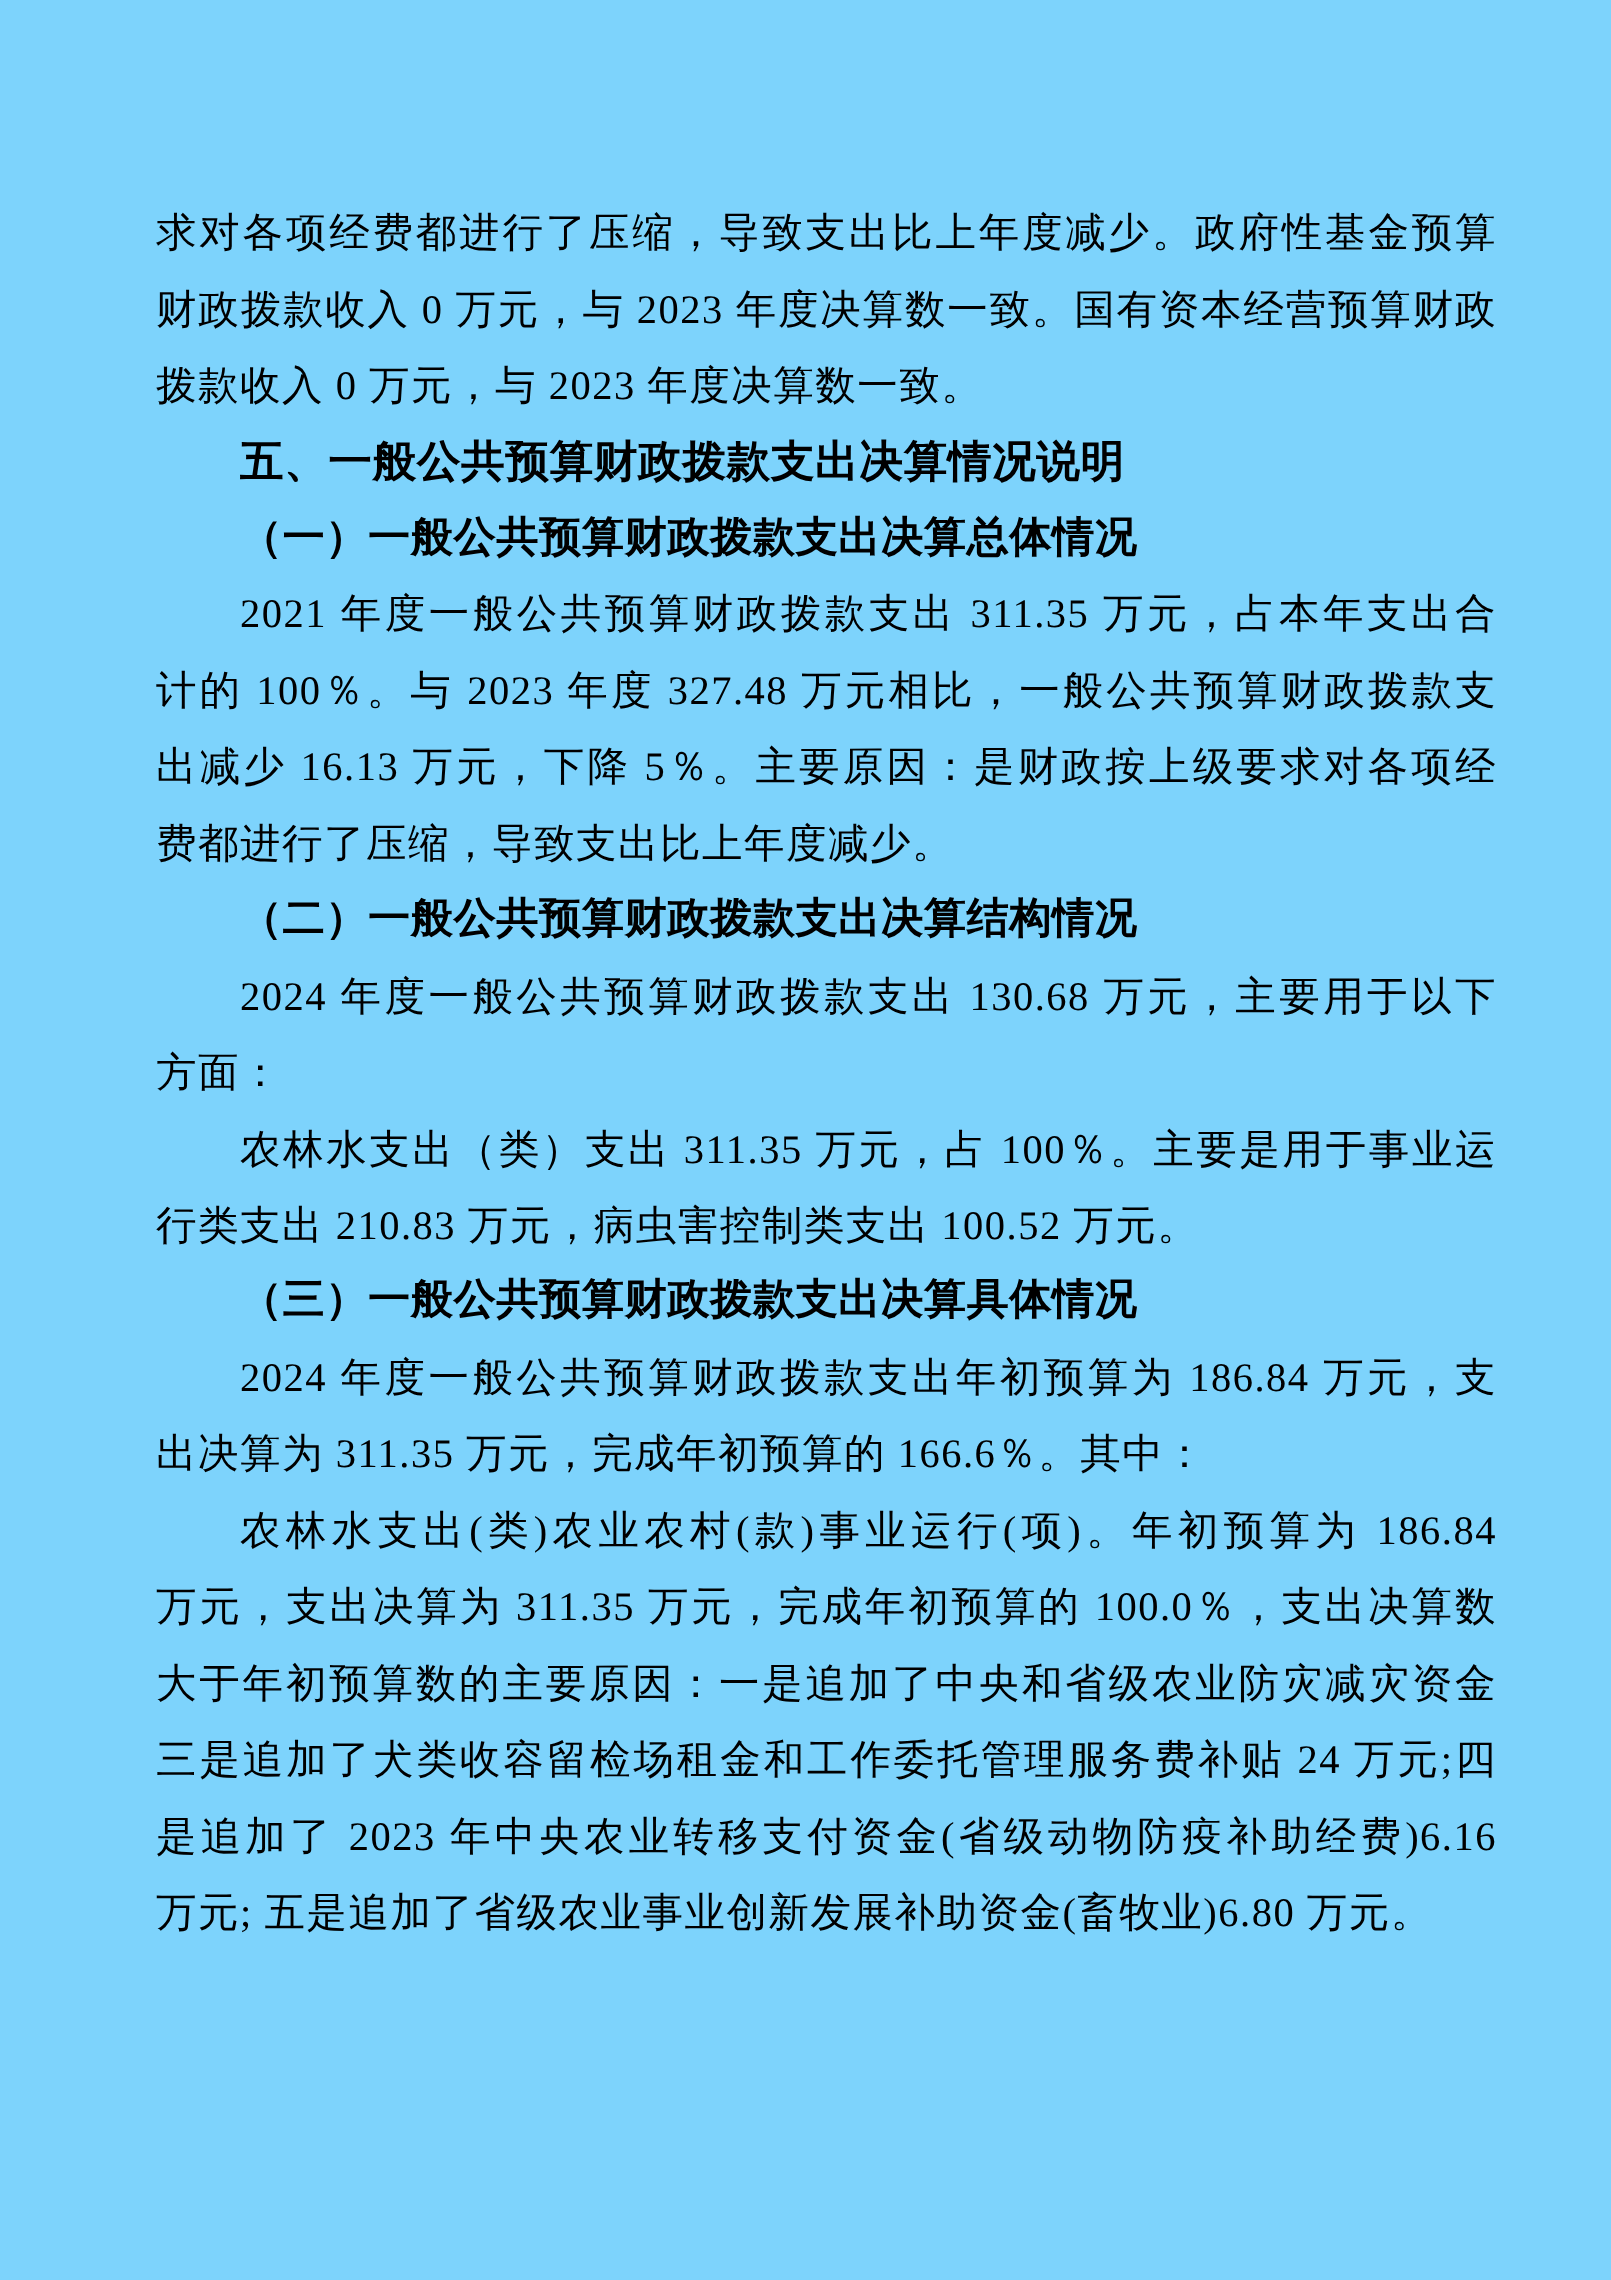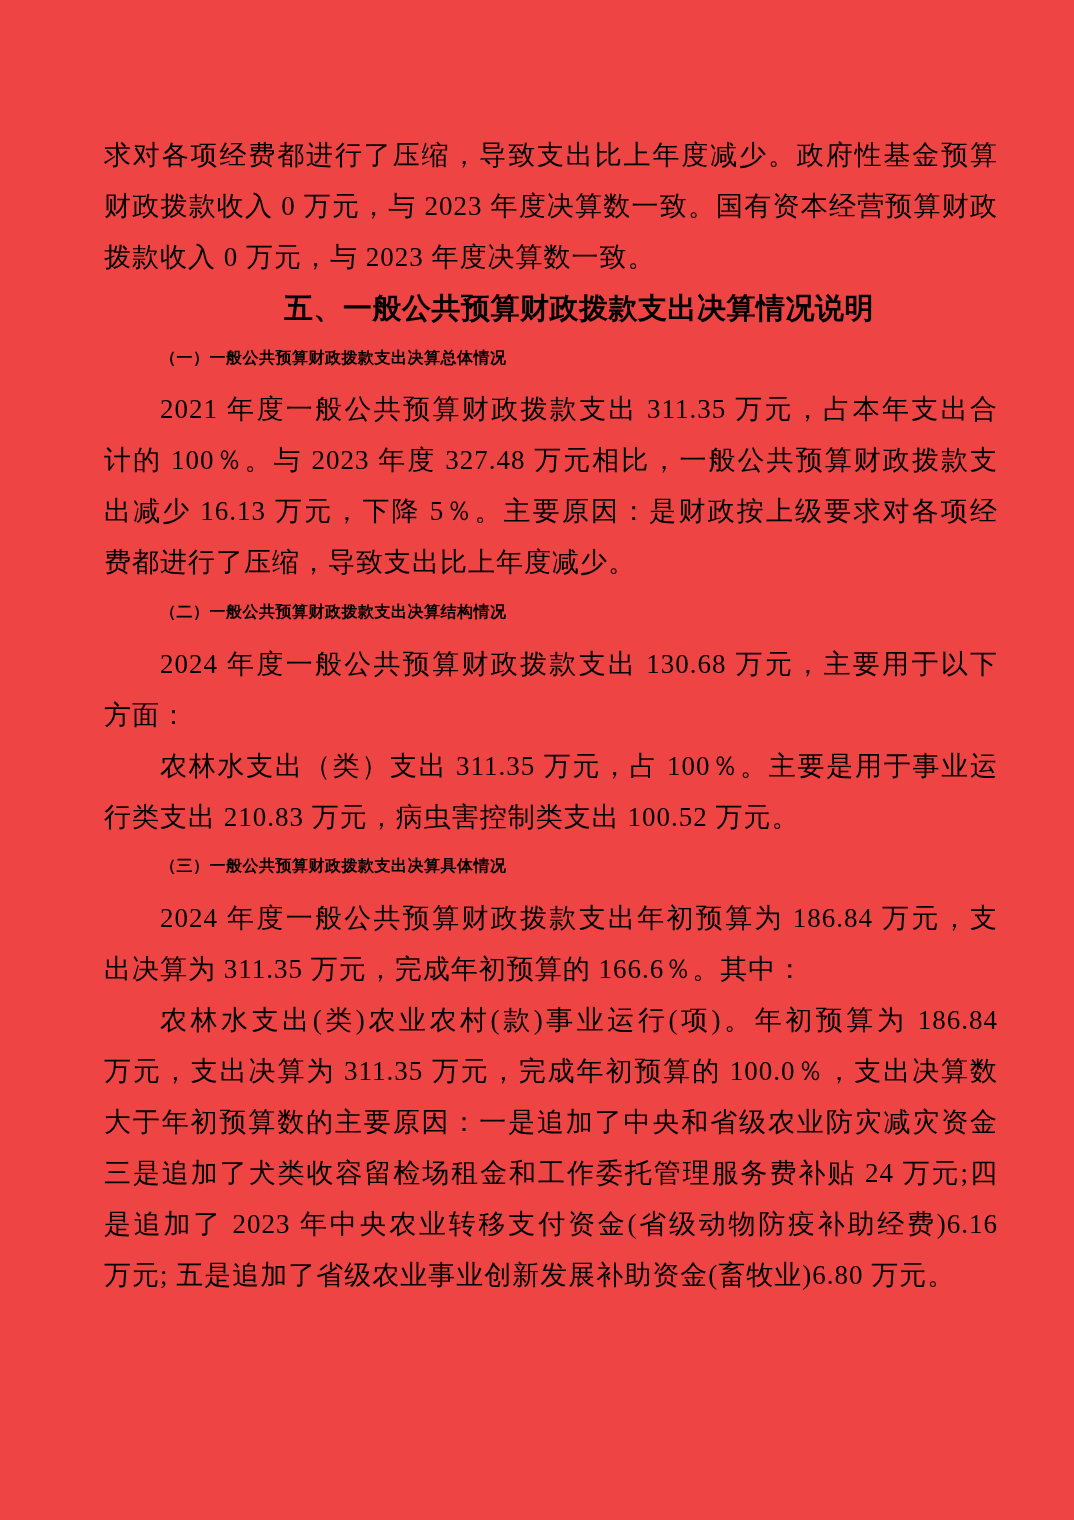--- a/index.html
+++ b/index.html
@@ -1,21 +1,21 @@
 <!DOCTYPE html>
 <html><head>
 <meta charset="utf-8">
 <style>
   * { margin: 0; padding: 0; box-sizing: border-box; }
   html, body { background: #ffffff; }
   .page {
     position: relative;
     width: 1074px;
     height: 1520px;
-    background: #ef4444;
+    background: #7dd3fc;
     color: #000000;
     font-family: "Liberation Serif", "DejaVu Serif", serif;
     overflow: hidden;
   }
   .content {
     position: absolute;
     left: 104px;
     top: 130px;
     width: 894px;
   }
@@ -33,26 +33,25 @@
     text-align-last: justify;
   }
   .line.indent {
     text-indent: 56px;
   }
   .line.heading {
     font-family: "Liberation Sans", "DejaVu Sans", sans-serif;
     font-weight: bold;
     font-size: 29px;
     letter-spacing: 0.5px;
-    text-align: center;
   }
   .line.subheading {
-    font-family: Liberation Mono, monospace;
+    font-family: Liberation Serif, serif;
     font-weight: bold;
-    font-size: 16px;
+    font-size: 28px;
     letter-spacing: 0.5px;
   }
 </style>
 </head>
 <body>
 
 <div class="page">
   <div class="content">
 
   <div class="line body fill">求对各项经费都进行了压缩，导致支出比上年度减少。政府性基金预算</div>

